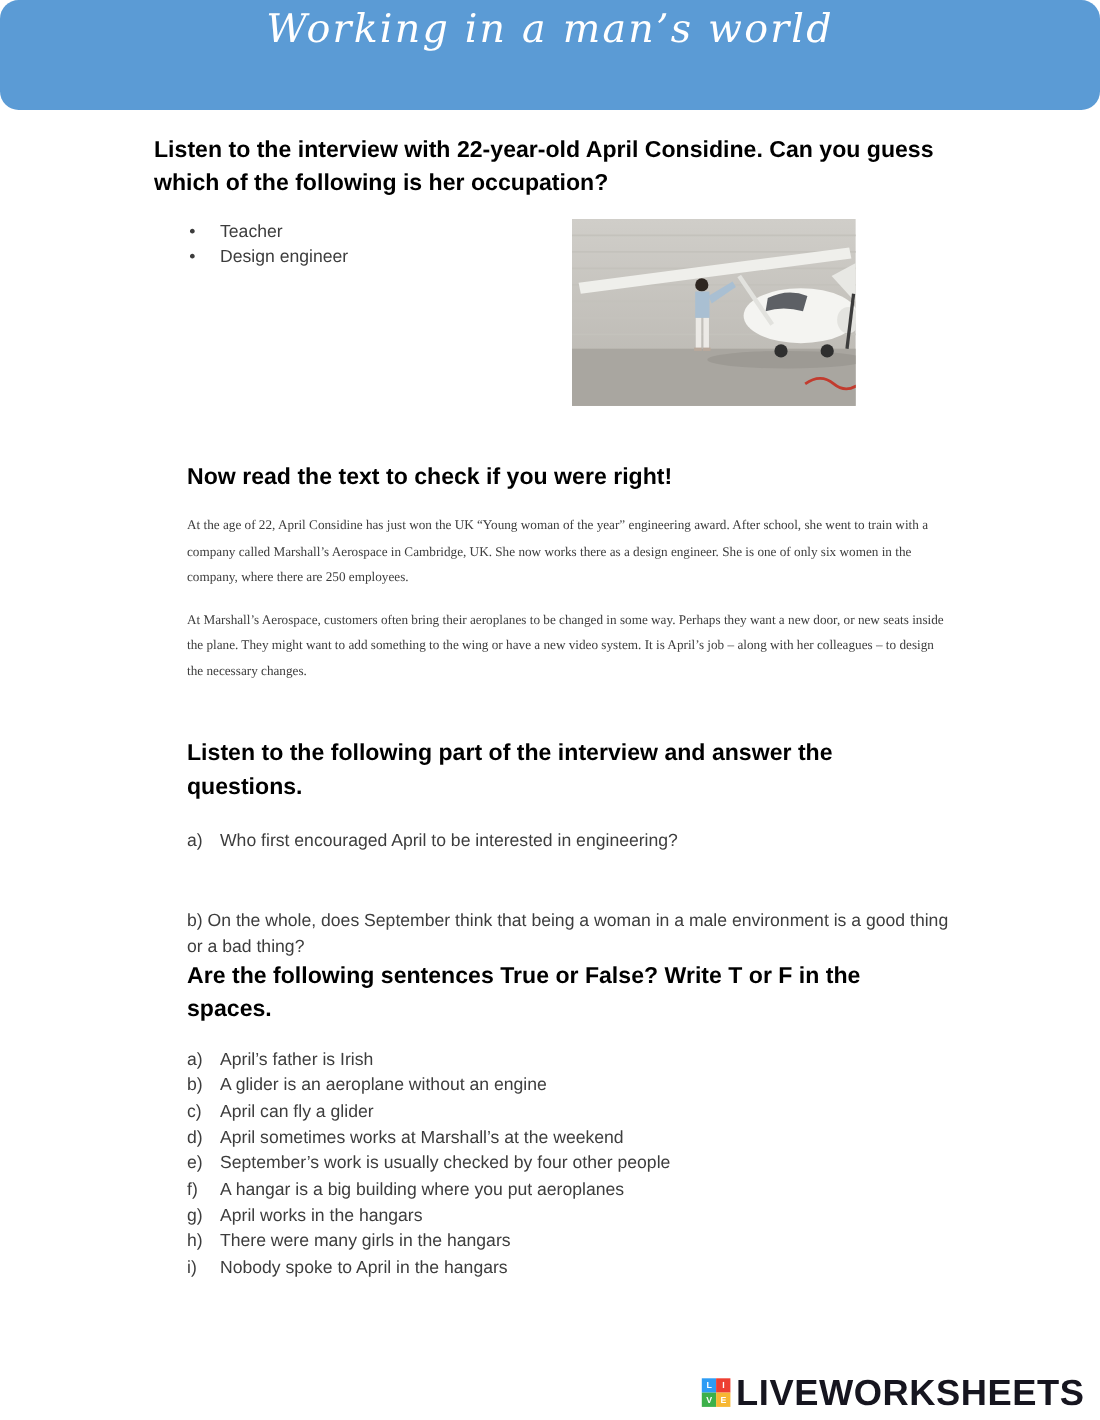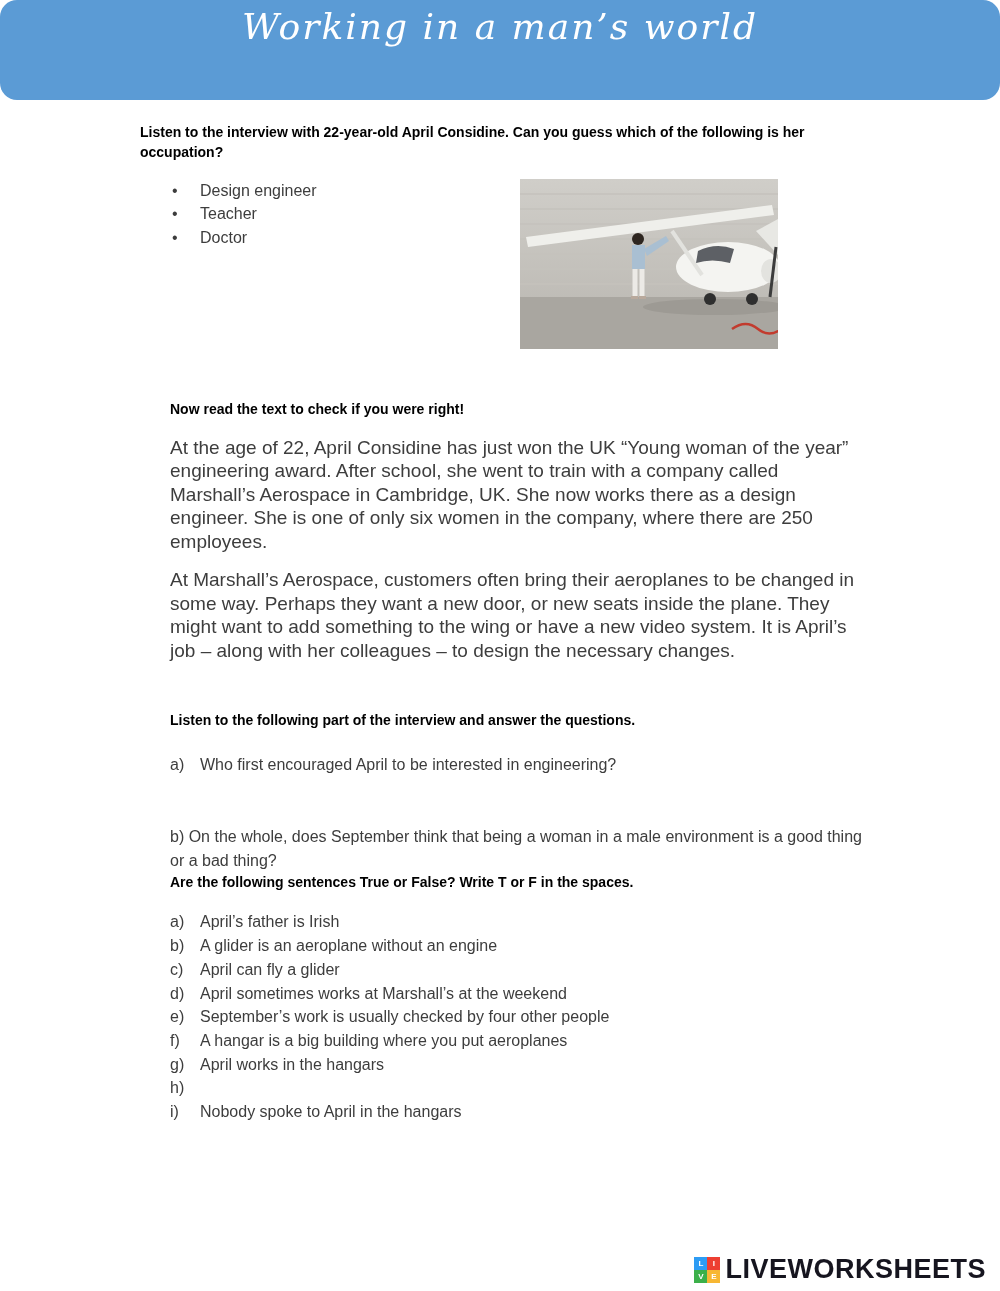--- a/index.html
+++ b/index.html
@@ -25,21 +25,21 @@
     font-style: italic;
     font-weight: normal;
     font-size: 36px;
     letter-spacing: 2px;
     color: #ffffff;
   }
   .content { padding: 22px 140px 0 140px; }
   .prompt {
     font-weight: bold;
     color: #000000;
-    font-size: 14px;
+    font-size: 21px;
     line-height: 1.45;
   }
   .intro-prompt { width: 725px; }
   .options-row {
     display: flex;
     align-items: flex-start;
     margin-top: 16px;
   }
   .options {
     list-style: none;
@@ -63,25 +63,26 @@
   }
   .photo {
     margin-left: 70px;
     width: 258px;
     height: 170px;
     flex: 0 0 auto;
     line-height: 0;
   }
   .inner { margin-left: 30px; margin-top: 50px; width: 695px; }
   .para {
-    font-size: 19px;
+    font-size: 12px;
     line-height: 23.5px;
     color: #3d3d3d;
     margin-top: 15px;
     width: 695px;
+    font-family: Liberation Serif, serif;
   }
   .first-para { margin-top: 17px; }
   .listening-heading { margin-top: 48px; }
   .question {
     font-size: 16px;
     line-height: 23.5px;
     color: #3d3d3d;
   }
   .qa { margin-top: 22px; display: flex; }
   .qa .q-label { width: 30px; flex: 0 0 auto; }
@@ -122,21 +123,21 @@
     font-weight: bold;
     line-height: 13px;
     text-align: center;
     font-family: "Liberation Sans", sans-serif;
   }
   .sq-l { background: #2d9cf4; }
   .sq-i { background: #ed3f32; }
   .sq-v { background: #3cb04a; }
   .sq-e { background: #f7b733; }
   .brand-text {
-    font-size: 27px;
+    font-size: 33px;
     font-weight: bold;
     letter-spacing: 0.5px;
     color: #16151f;
     font-family: "Liberation Sans", sans-serif;
   }
 </style>
 </head>
 <body>
 
 <div class="page">
@@ -144,23 +145,22 @@
   <header class="banner">
     <h1 class="banner-title">Working in a man’s world</h1>
   </header>
 
   <main class="content">
 
     <p class="prompt intro-prompt">Listen to the interview with 22-year-old April Considine. Can you guess which of the following is her occupation?</p>
 
     <div class="options-row">
       <ul class="options">
+        <li class="option"><span>Teacher</span></li>
         <li class="option"><span>Design engineer</span></li>
-        <li class="option"><span>Teacher</span></li>
-        <li class="option"><span>Doctor</span></li>
       </ul>
 
       <figure class="photo">
         <svg viewBox="0 0 258 170" width="258" height="170" role="img">
           <defs>
             <linearGradient id="wallg" x1="0" y1="0" x2="0" y2="1">
               <stop offset="0" stop-color="#d0cec9"></stop>
               <stop offset="1" stop-color="#b8b5af"></stop>
             </linearGradient>
           </defs>
@@ -238,20 +238,21 @@
         <li class="tf-item">
             <span class="tf-label">f)</span>
             <span class="tf-text">A hangar is a big building where you put aeroplanes</span>
           </li>
         <li class="tf-item">
             <span class="tf-label">g)</span>
             <span class="tf-text">April works in the hangars</span>
           </li>
         <li class="tf-item">
             <span class="tf-label">h)</span>
+            <span class="tf-text">There were many girls in the hangars</span>
           </li>
         <li class="tf-item">
             <span class="tf-label">i)</span>
             <span class="tf-text">Nobody spoke to April in the hangars</span>
           </li>
       </ul>
 
     </section>
   </main>
 

